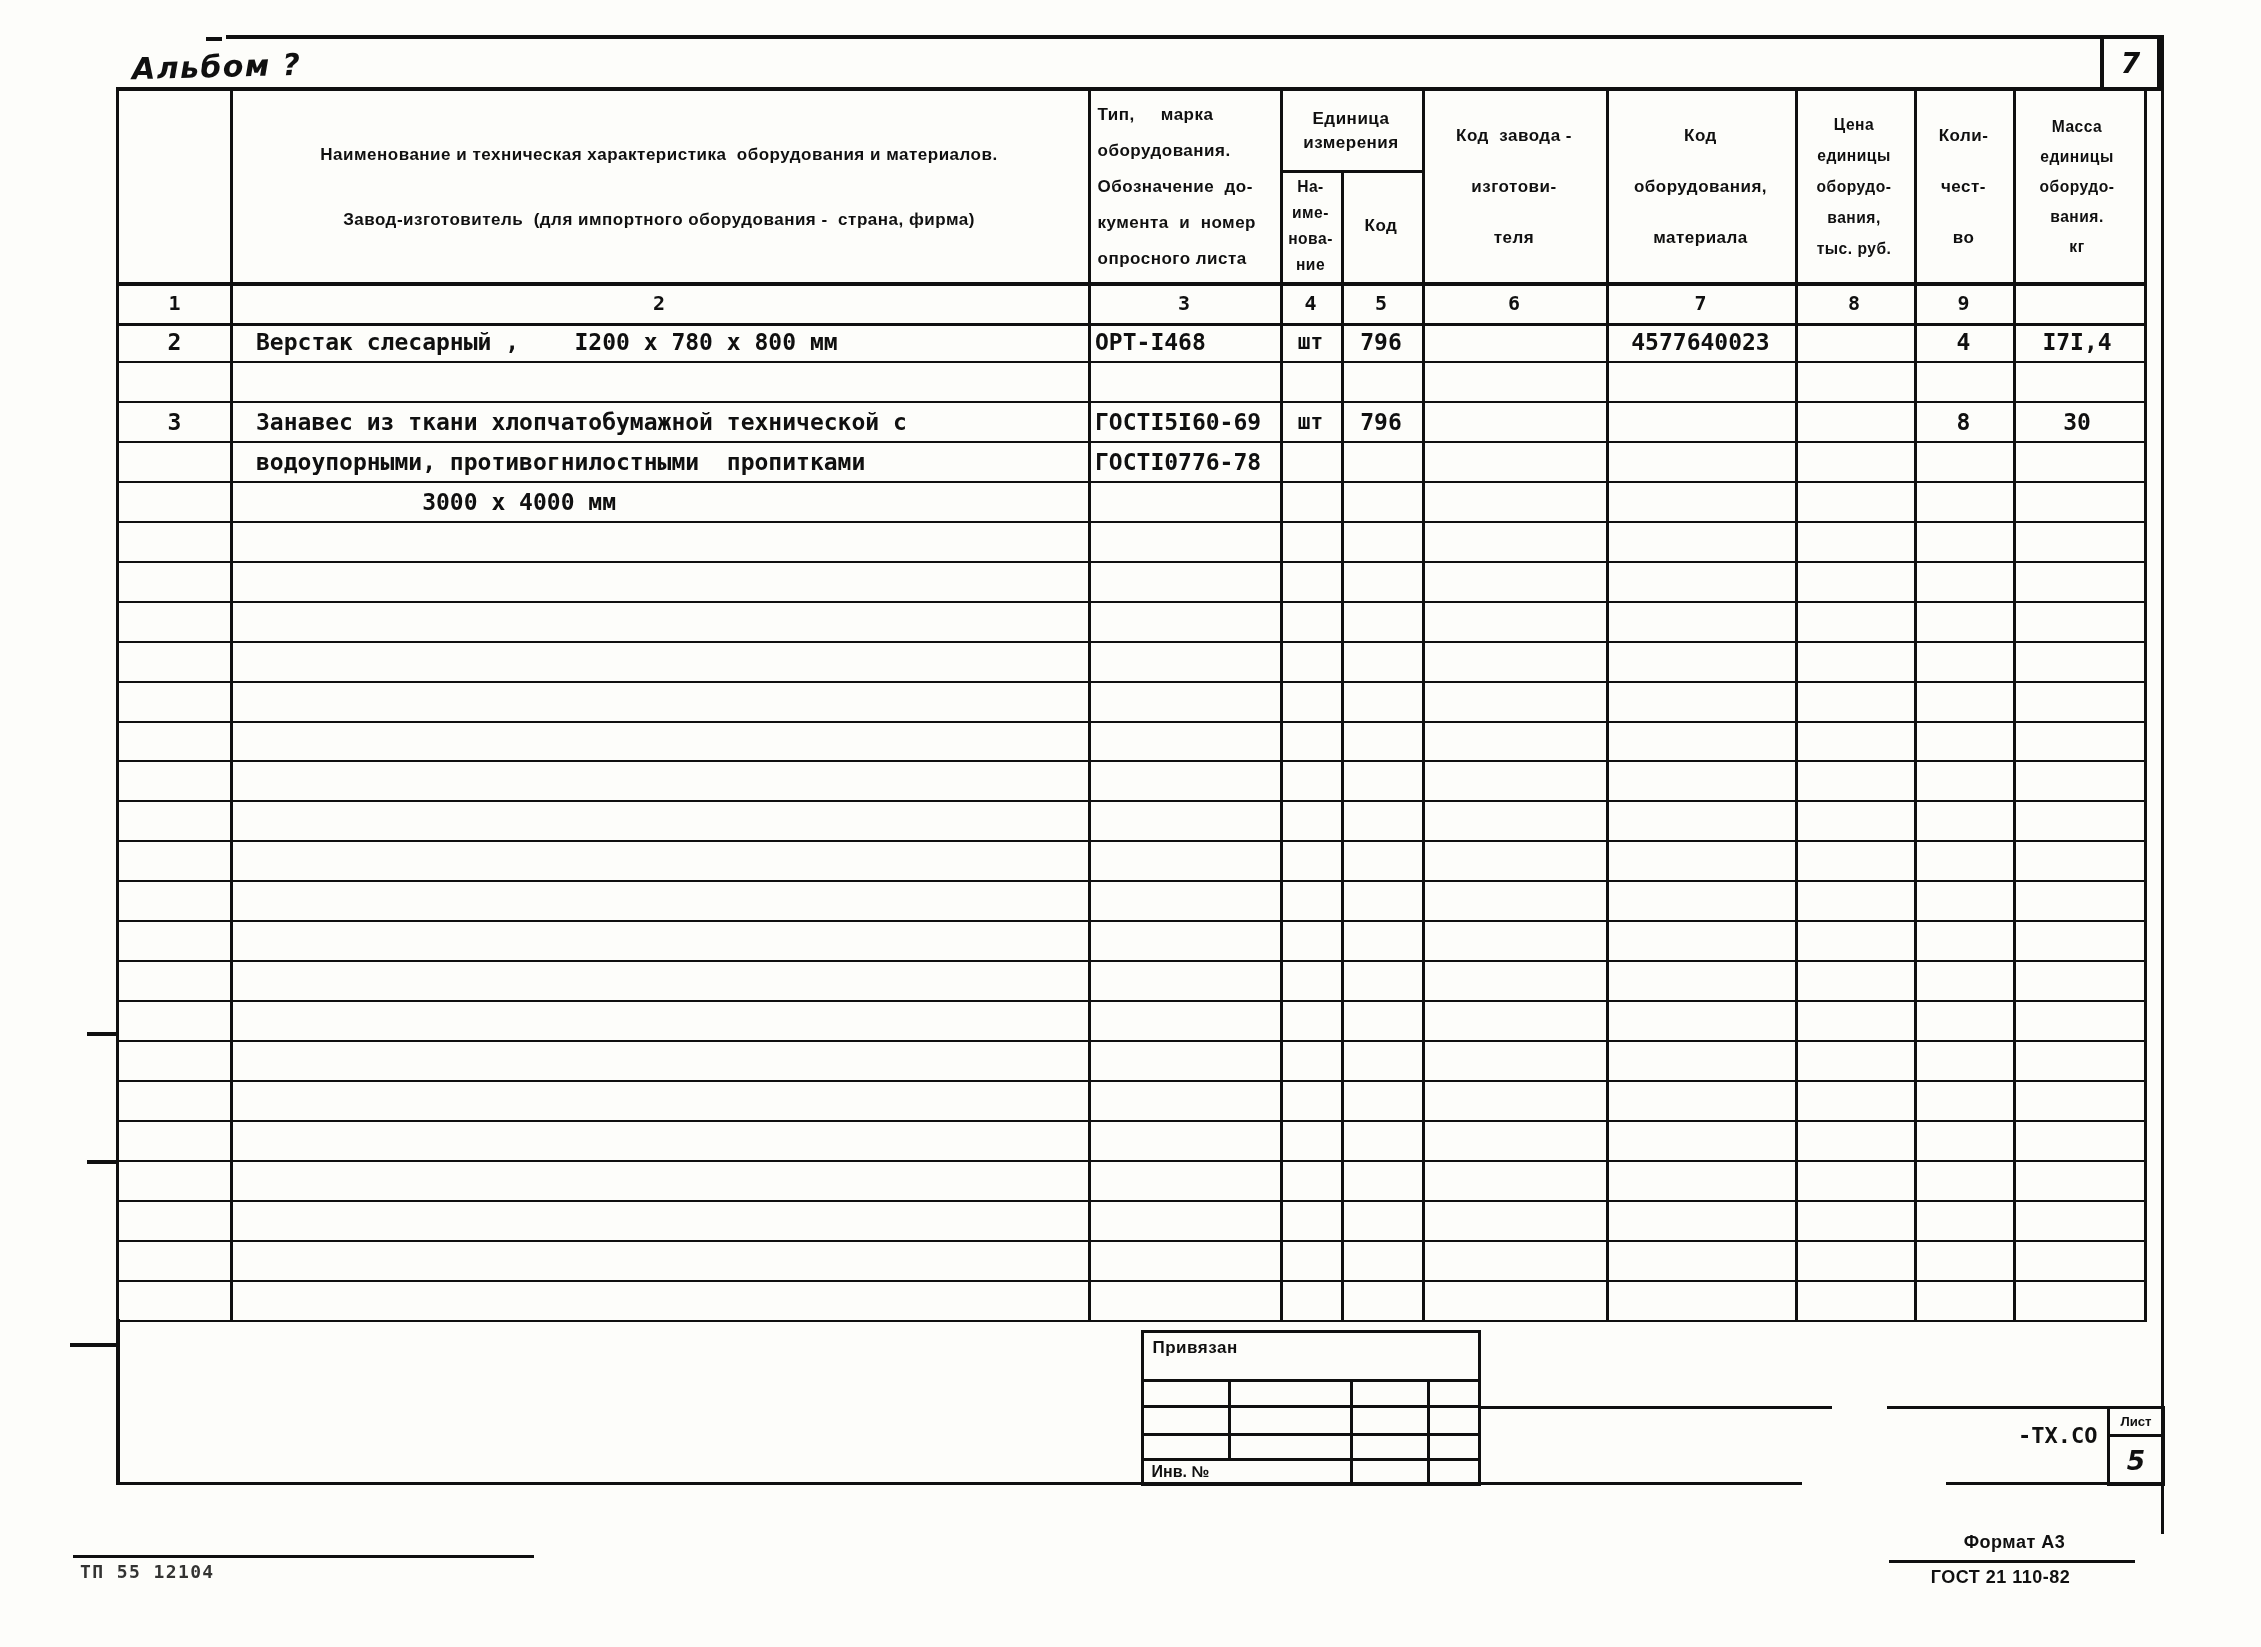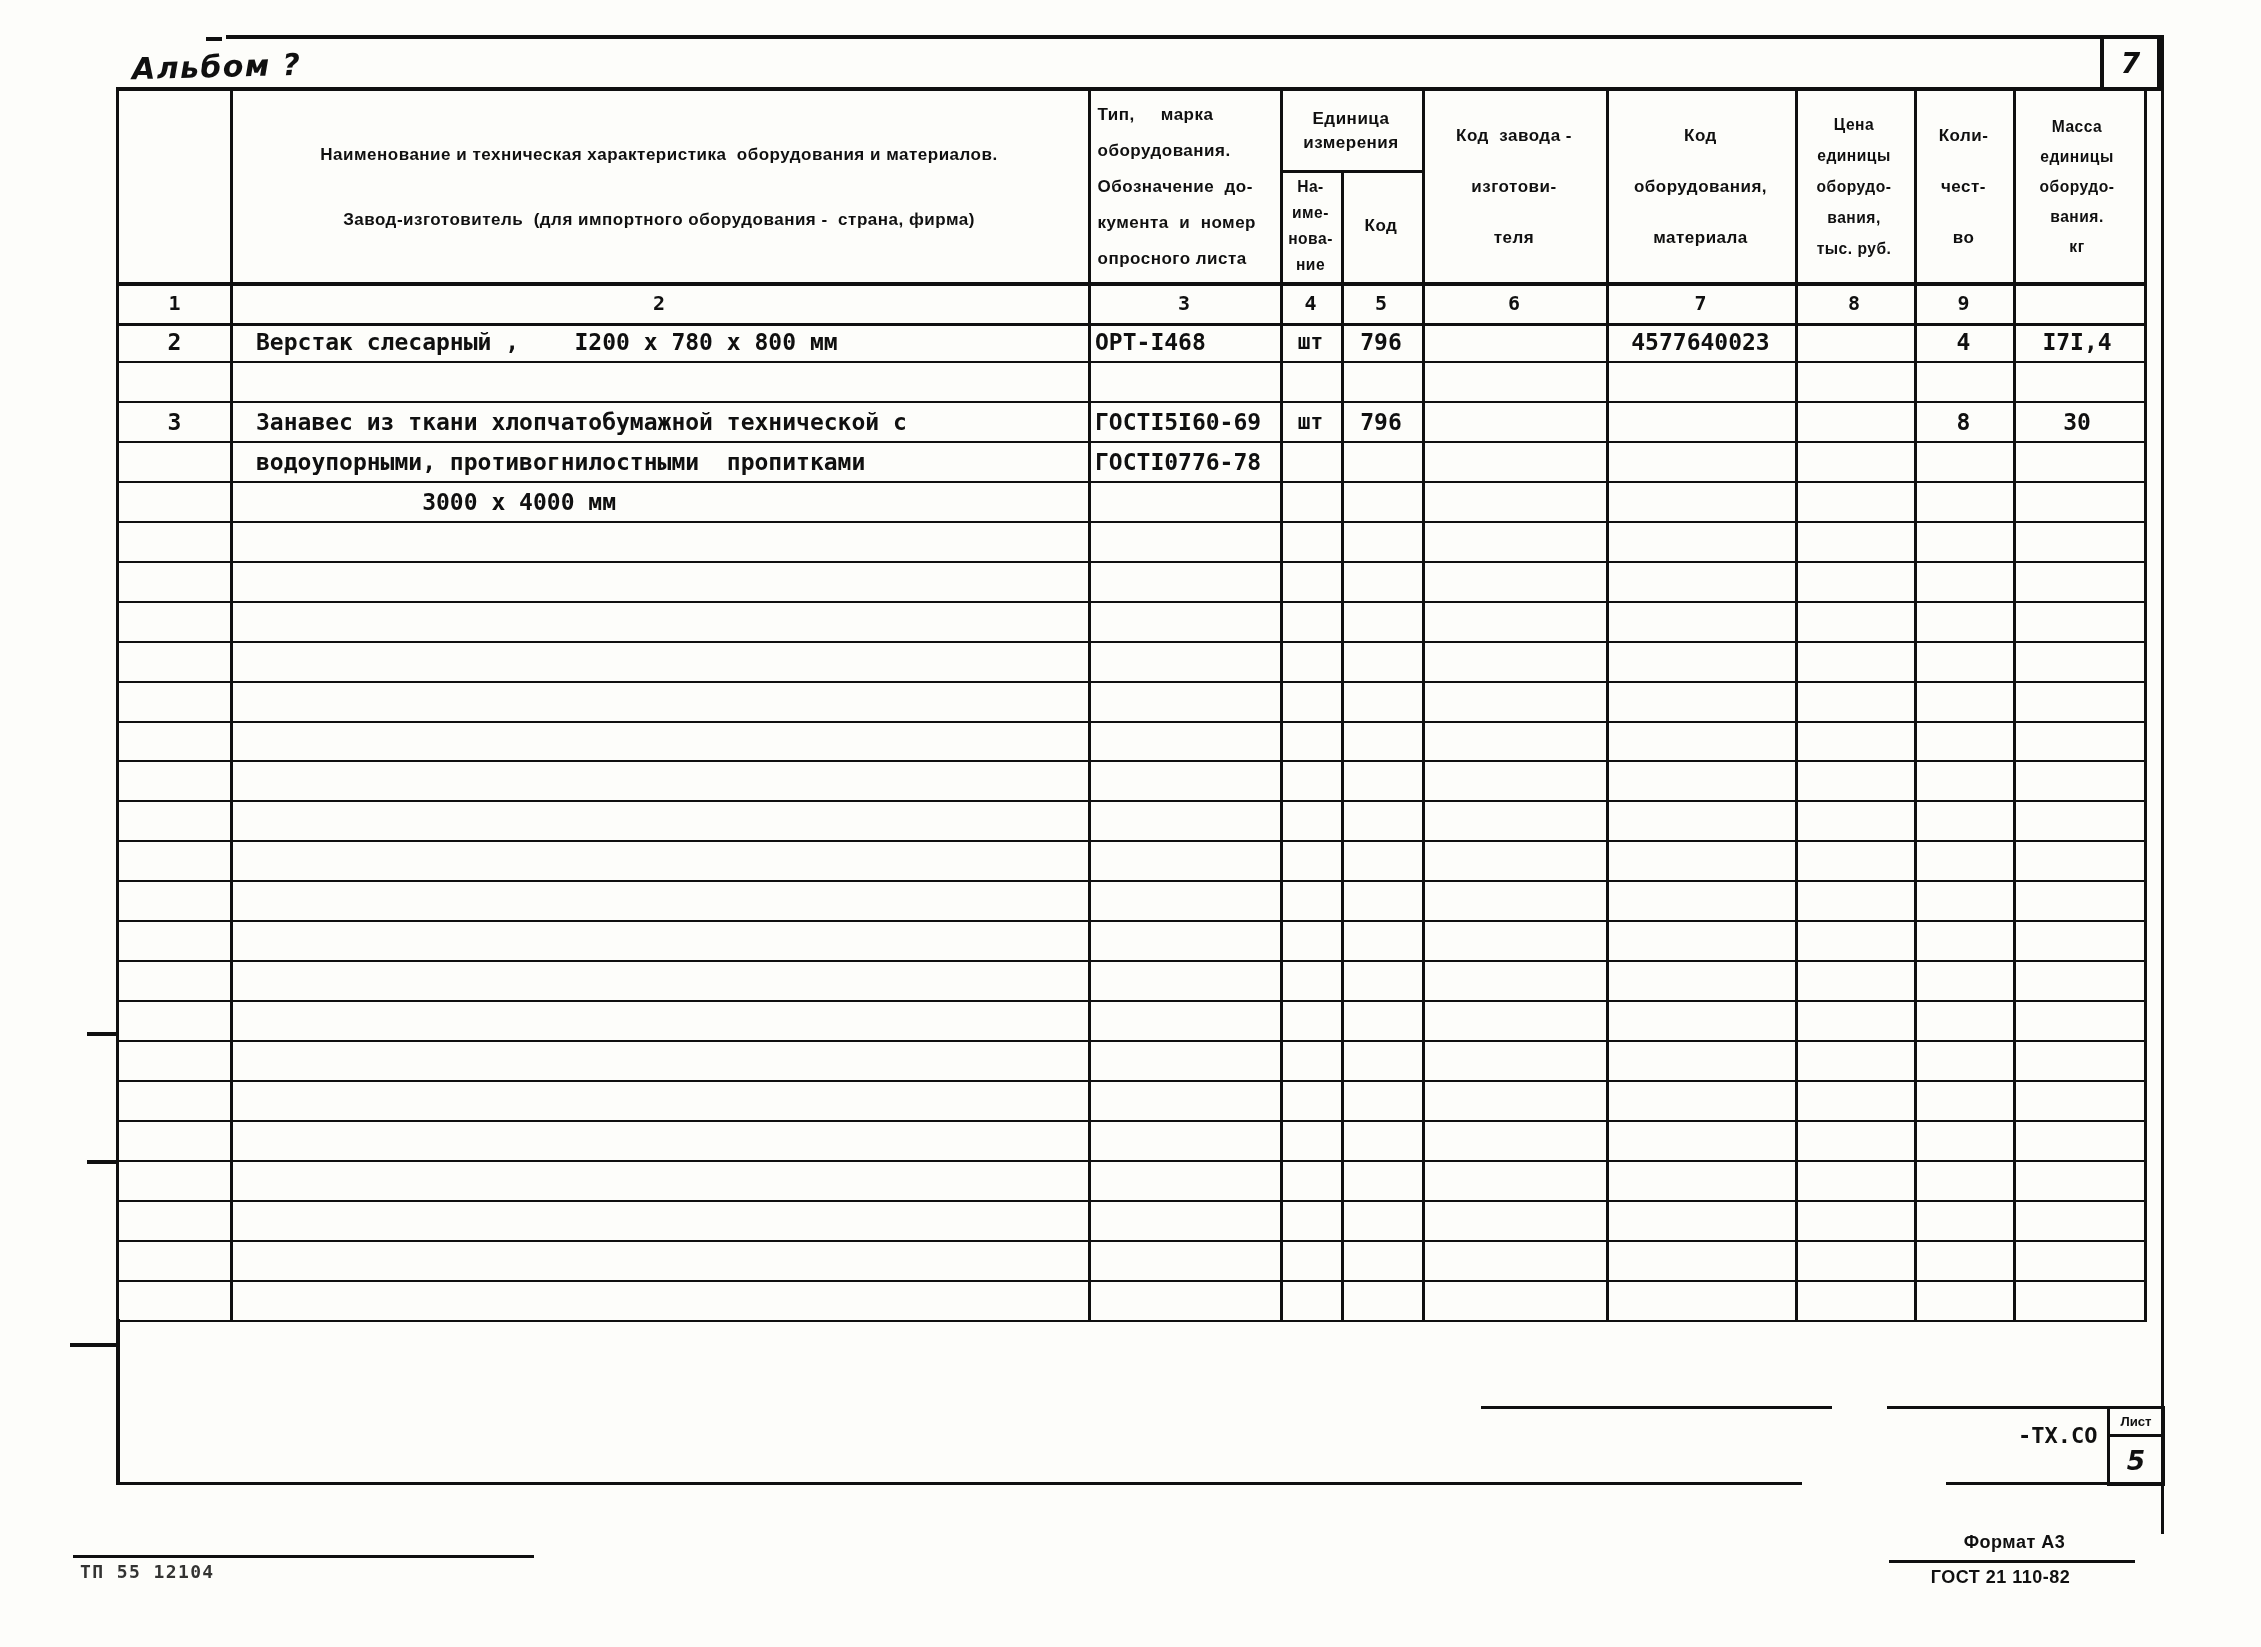--- a/index.html
+++ b/index.html
@@ -424,20 +424,33 @@
   </div>
 
   <div class="ink" style="left:87px; top:1032px; width:29px; height:3.8px;"></div>
   <div class="ink" style="left:87px; top:1160px; width:30px; height:3.8px;"></div>
   <div class="ink" style="left:70px; top:1343px; width:47px; height:4.3px;"></div>
 
   <div class="ink" style="left:116px; top:1319px; width:3.8px; height:166px;"></div>
   <div class="ink" style="left:116px; top:1482px; width:1686px; height:3.3px;"></div>
   <div class="ink" style="left:1946px; top:1482px; width:218px; height:3.3px;"></div>
 
+  <div style="position:absolute; left:1141px; top:1330px; width:340px; height:156px; border:3.8px solid #101010;">
+    <div style="position:absolute; left:8.5px; top:4.7px; font-size:17px; font-weight:700; letter-spacing:0.5px;">Привязан</div>
+
+    <div class="ink" style="left:0; right:0; top:46px;  height:3.3px;"></div>
+    <div class="ink" style="left:0; right:0; top:72px; height:3.3px;"></div>
+    <div class="ink" style="left:0; right:0; top:100px; height:3.3px;"></div>
+    <div class="ink" style="left:0; right:0; top:125px; height:3.3px;"></div>
+
+    <div class="ink" style="left:84px; top:46px; width:3.3px; height:79px;"></div>
+    <div class="ink" style="left:206px; top:46px; width:3.3px; bottom:0;"></div>
+    <div class="ink" style="left:283px; top:46px; width:3.3px; bottom:0;"></div>
+    <div style="position:absolute; left:7.6px; top:130px; font-size:16px; font-weight:700;">Инв. №</div>
+  </div>
 
   <div class="ink" style="left:1481px; top:1406px; width:351px; height:3.3px;"></div>
   <div class="ink" style="left:1887px; top:1406px; width:220px; height:3.3px;"></div>
 
 
   <div class="mono" style="position:absolute; left:2018px; top:1409px; height:52px; display:flex; align-items:center; font-size:22px;">-ТХ.СО</div>
 
   <div style="position:absolute; left:2107px; top:1406px; width:58px; height:80px; border:3.3px solid #101010;">
     <div class="flexc" style="position:absolute; left:0; right:0; top:0; height:24.6px; font-size:13.2px; font-weight:700;">Лист</div>
     <div class="ink" style="left:0; right:0; top:24.6px; height:3.3px;"></div>

